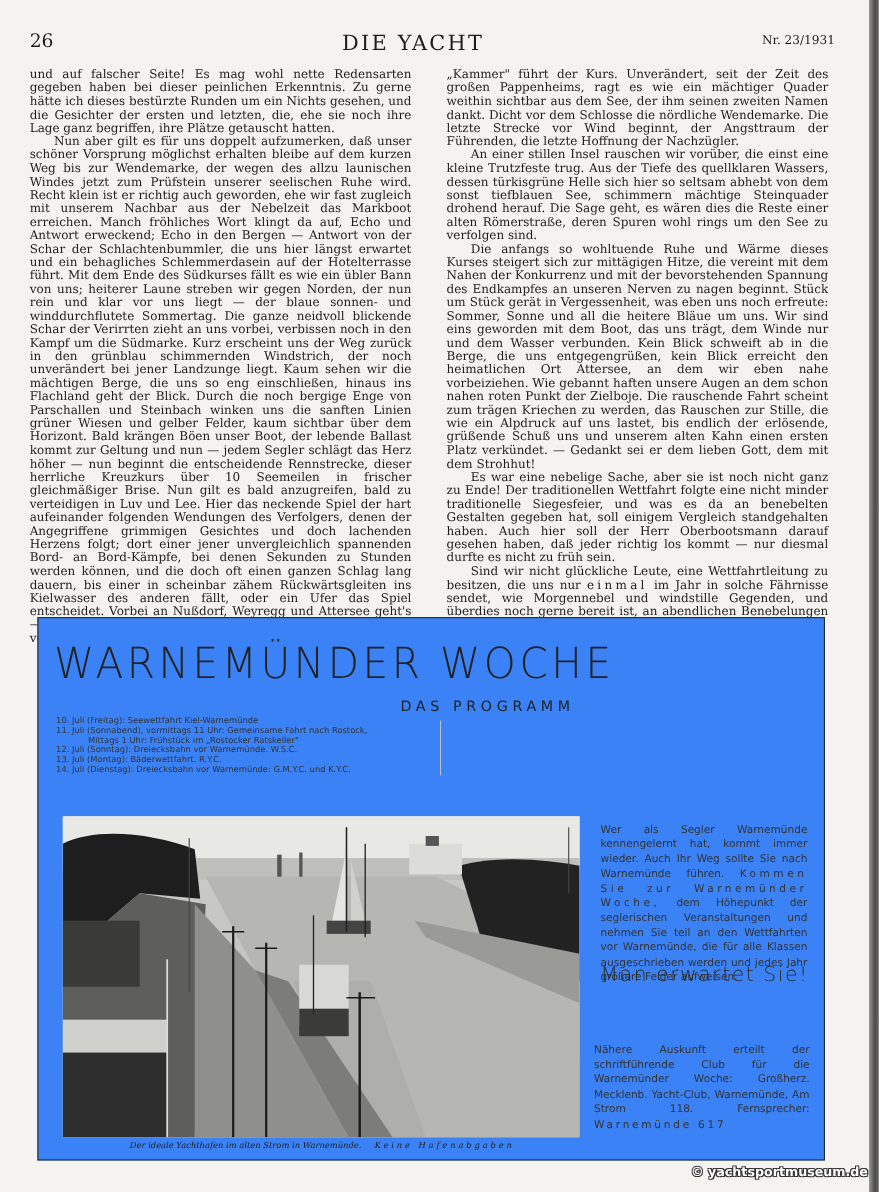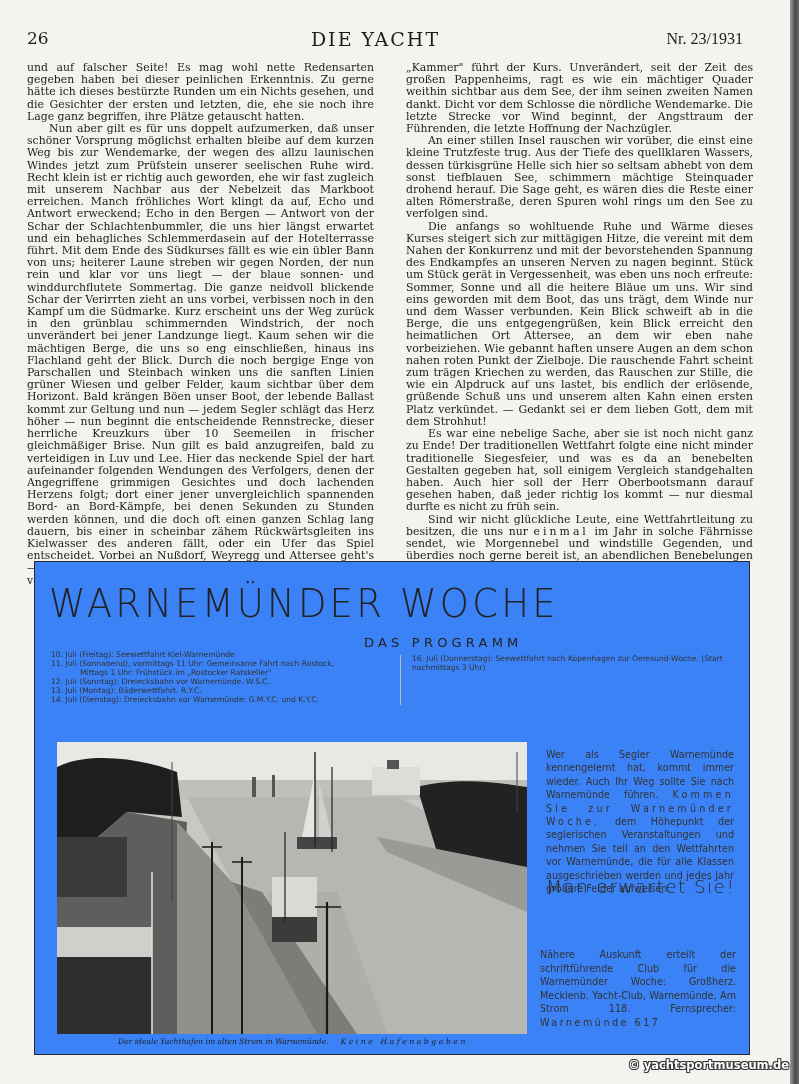--- a/index.html
+++ b/index.html
@@ -7,21 +7,21 @@
     width: 799px; height: 1084px; position: relative; overflow: hidden;
     background: #f4f3f0; color: #1c1c1c;
     font-family: "DejaVu Serif", serif;
   }
   .binding {
     position: absolute; right: 0; top: 0; width: 9px; height: 1084px;
     background: linear-gradient(to right, #9a9a9a, #4a4a4a 60%, #6b6b6b);
   }
   .page-number { position: absolute; left: 27px; top: 28px; font-size: 17px; }
   .running-head { position: absolute; left: 0; width: 751px; top: 28px; text-align: center; font-size: 19px; letter-spacing: 2px; }
-  .issue { position: absolute; right: 56px; top: 30px; font-size: 16px; font-family: Liberation Serif, serif; }
+  .issue { position: absolute; right: 40px; top: 30px; font-size: 11px; }
   .col {
     position: absolute; top: 62px; width: 347px;
     font-size: 10.9px; line-height: 12.2px; text-align: justify;
     hyphens: manual;
   }
   .col.left { left: 27px; }
   .col.right { left: 406px; }
   .col p { margin: 0; text-indent: 22px; }
   .col p.noindent { text-indent: 0; }
   .spaced { letter-spacing: 3px; }
@@ -109,21 +109,20 @@
 
   <div class="prog-left">
     <div class="prog-item"><span>10. Juli (Freitag): Seewettfahrt Kiel-Warnemünde</span></div>
     <div class="prog-item"><span>11. Juli (Sonnabend), vormittags 11 Uhr: Gemeinsame Fahrt nach Rostock,</span><span class="cont">Mittags 1 Uhr: Frühstück im „Rostocker Ratskeller"</span></div>
     <div class="prog-item"><span>12. Juli (Sonntag): Dreiecksbahn vor Warnemünde. W.S.C.</span></div>
     <div class="prog-item"><span>13. Juli (Montag): Bäderwettfahrt. R.Y.C.</span></div>
     <div class="prog-item"><span>14. Juli (Dienstag): Dreiecksbahn vor Warnemünde: G.M.Y.C. und K.Y.C.</span></div>
   </div>
   <div class="prog-divider"></div>
   <div class="prog-right">
-    <div class="prog-item">16. Juli (Donnerstag): Seewettfahrt nach Kopenhagen zur Oeresund-Woche. (Start nachmittags 3 Uhr)</div>
   </div>
 
   <div class="photo" title="Harbor photograph of the old Strom in Warnemünde with yachts and steamers">
     <svg width="470" height="292" viewBox="0 0 470 292">
 
       <rect x="0" y="0" width="470" height="40" fill="#e8e8e5"></rect>
 
       <rect x="0" y="38" width="470" height="20" fill="#bfbfbb"></rect>
 
       <polygon points="130,55 340,55 470,120 470,292 260,292 175,140" fill="#b6b6b2"></polygon>

